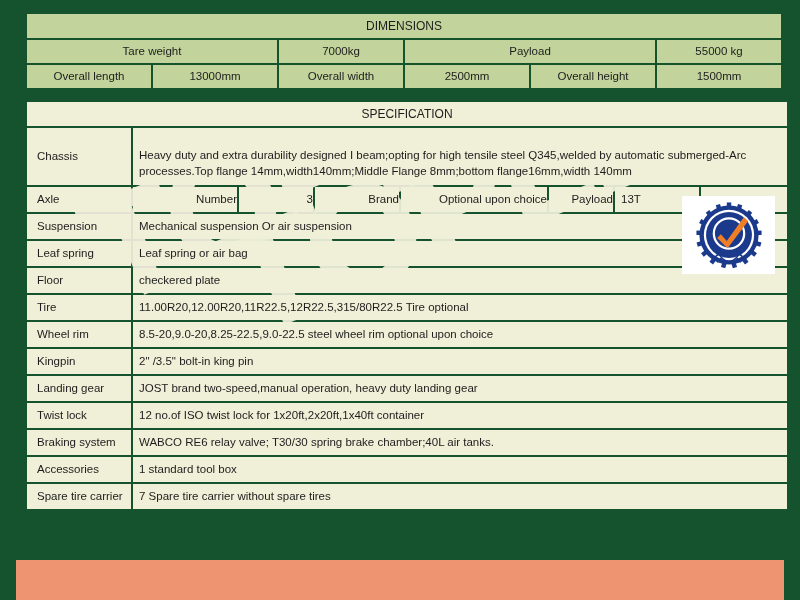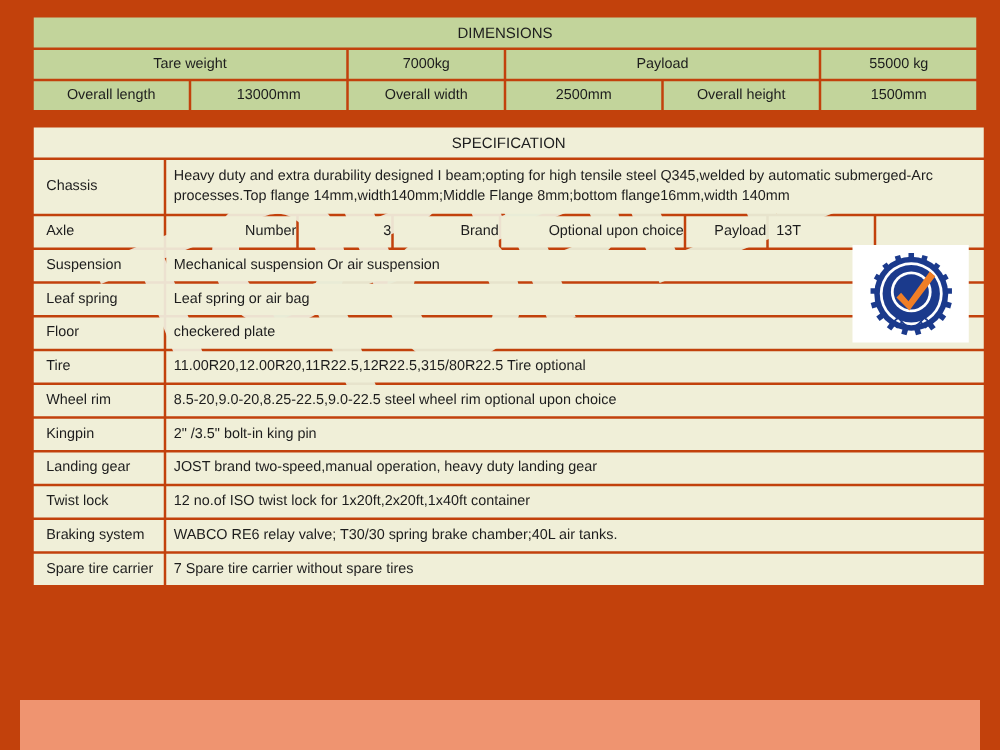--- a/index.html
+++ b/index.html
@@ -12,21 +12,21 @@
     background: #ffffff;
     font-family: "Liberation Sans", sans-serif;
     overflow: hidden;
     position: relative;
   }
 
   #page {
     position: relative;
     width: 800px;
     height: 600px;
-    background: #c2410c;
+    background: #14532d;
     overflow: hidden;
   }
 
   
   #watermark {
     position: absolute;
     left: 60px;
     top: 170px;
     width: 660px;
     height: 230px;
@@ -105,21 +105,21 @@
     height: 25px;
   }
   #specification-table td.val {
     padding-left: 6px;
     height: 25px;
   }
   #specification-table tr.tall td {
     height: 39px;
   }
   #specification-table tr.tall td.val {
-    padding-top: 2px;
+    padding-top: 16px;
     padding-bottom: 2px;
   }
   #specification-table td.axle-sub {
     text-align: right;
     height: 25px;
   }
   #specification-table td.axle-sub-left {
     text-align: left;
     padding-left: 6px;
     height: 25px;
@@ -268,20 +268,24 @@
         <td class="val" colspan="7">12 no.of  ISO twist lock for 1x20ft,2x20ft,1x40ft container</td>
       </tr>
 
 
       <tr>
         <td class="lbl">Braking system</td>
         <td class="val" colspan="7">WABCO RE6 relay valve; T30/30 spring brake chamber;40L air tanks.</td>
       </tr>
 
 
+      <tr>
+        <td class="lbl">Accessories</td>
+        <td class="val" colspan="7">1 standard tool box</td>
+      </tr>
 
       <tr>
         <td class="lbl">Spare tire carrier</td>
         <td class="val" colspan="7">7 Spare tire carrier without spare tires</td>
       </tr>
     </tbody>
   </table>
 
   <div id="supplier-badge">
     <svg width="74" height="74" viewBox="0 0 100 100">

